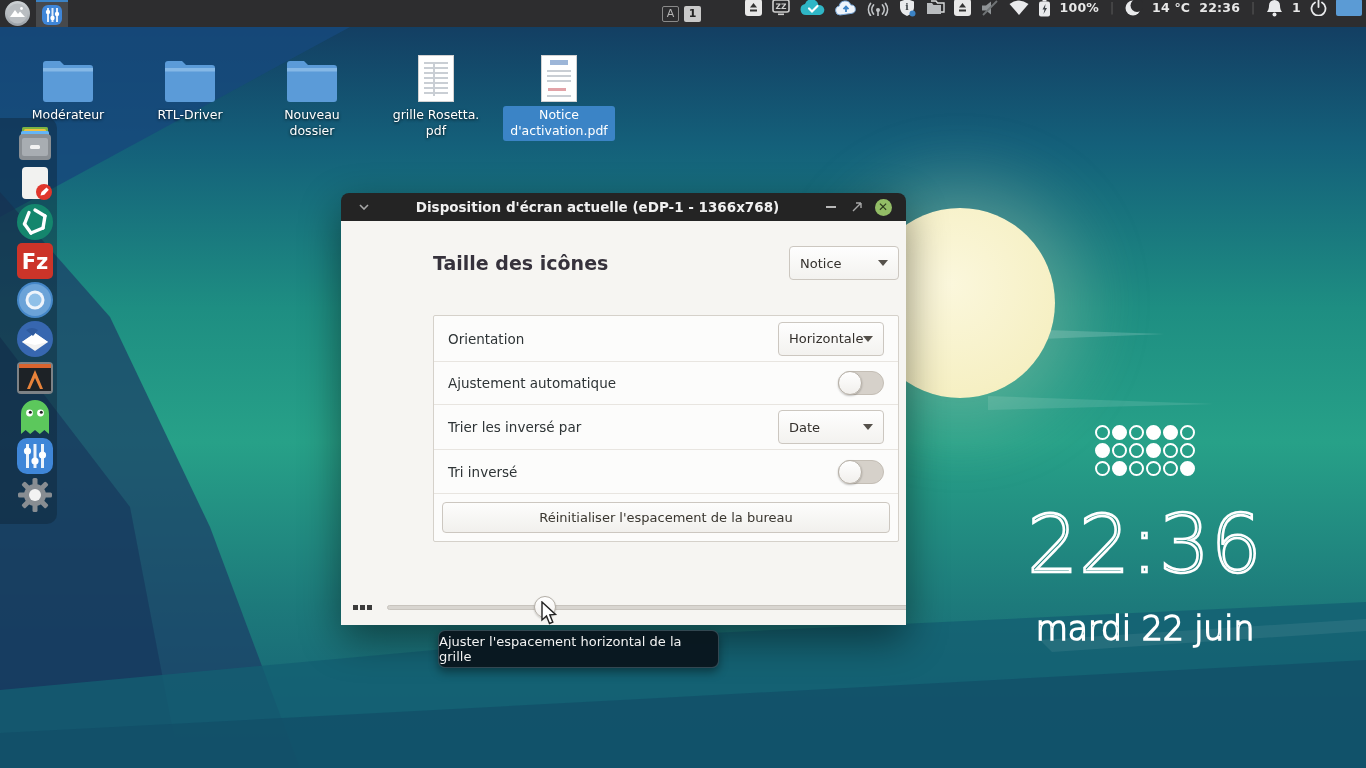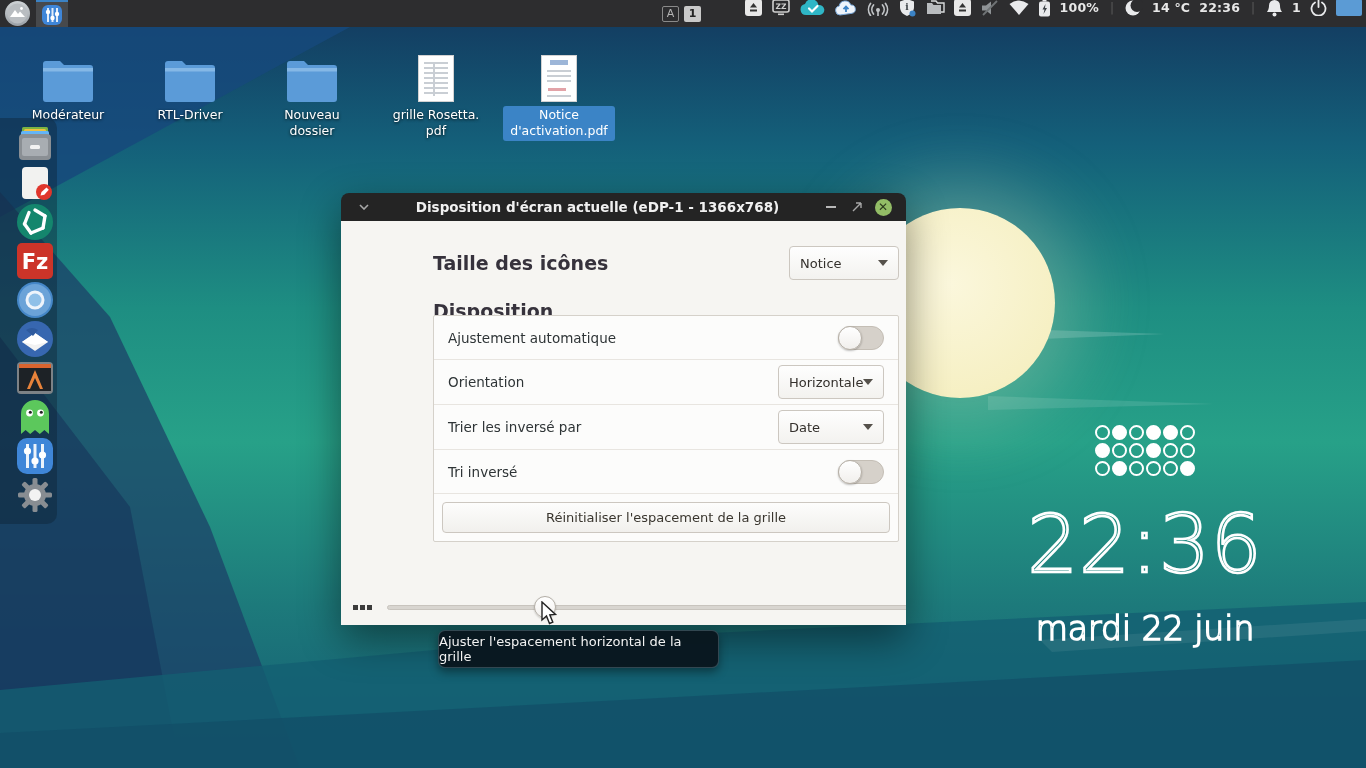--- a/index.html
+++ b/index.html
@@ -474,51 +474,50 @@
 
   <div class="dlg-body">
     <div class="col row-iconsize">
       <span class="lbl-bold">Taille des icônes</span>
       <div class="select" style="width:110px">
         <span>Notice</span>
           <span class="caret"></span>
       </div>
     </div>
 
-    <div class="col sec-head"><span class="lbl-bold">Disposition</span></div>
 
     <div class="col listbox">
-      <div class="lrow" style="height:43px">
-        <span class="rlbl">Ajustement automatique</span>
-        <span class="toggle">
-            <span class="knob"></span>
-          </span>
-      </div>
       <div class="lrow" style="height:45px">
         <span class="rlbl">Orientation</span>
         <div class="select" style="width:106px">
           <span>Horizontale</span>
             <span class="caret"></span>
         </div>
       </div>
+      <div class="lrow" style="height:43px">
+        <span class="rlbl">Ajustement automatique</span>
+        <span class="toggle">
+            <span class="knob"></span>
+          </span>
+      </div>
       <div class="lrow" style="height:45px">
         <span class="rlbl">Trier les inversé par</span>
         <div class="select" style="width:106px">
           <span>Date</span>
             <span class="caret"></span>
         </div>
       </div>
       <div class="lrow" style="height:44px">
         <span class="rlbl">Tri inversé</span>
         <span class="toggle">
             <span class="knob"></span>
           </span>
       </div>
       <div class="btn-row">
-        <button class="reset-btn">Réinitialiser l'espacement de la grille</button>
+        <button class="reset-btn">Réinitialiser l'espacement de la bureau</button>
       </div>
     </div>
 
 
     <span class="sq" style="left:12px;top:384px"></span>
     <span class="sq" style="left:19px;top:384px"></span>
     <span class="sq" style="left:26px;top:384px"></span>
     <div class="hslider-track"></div>
     <div class="hslider-handle"></div>
     <span class="sq" style="left:592px;top:384px"></span>

